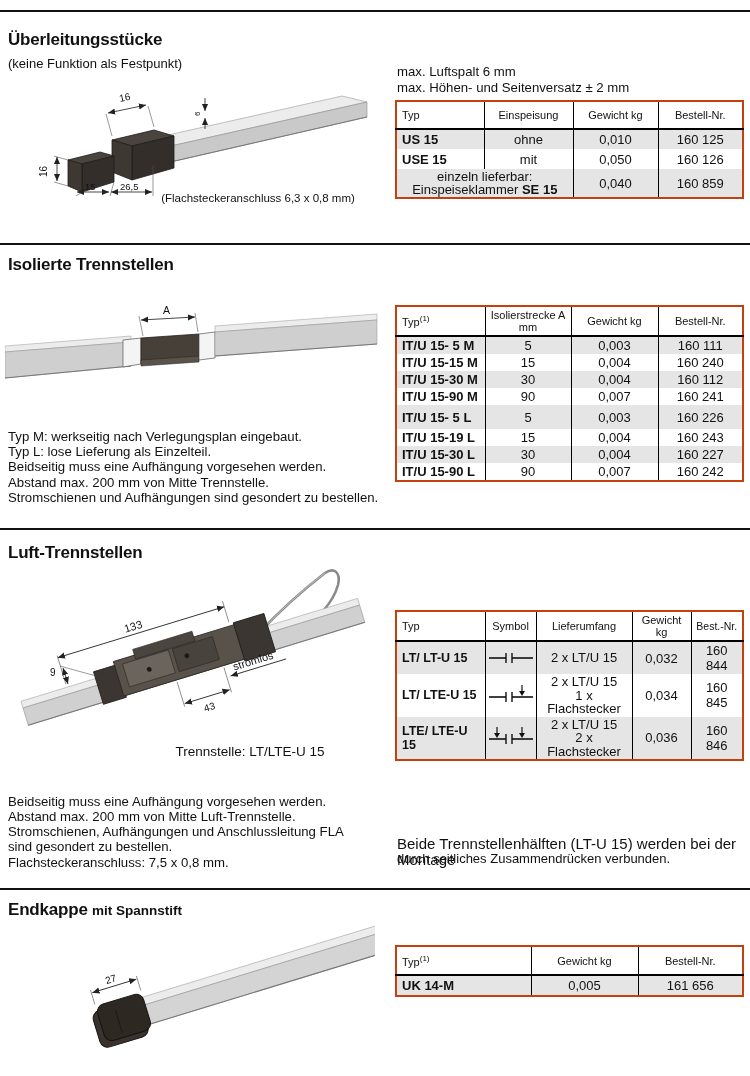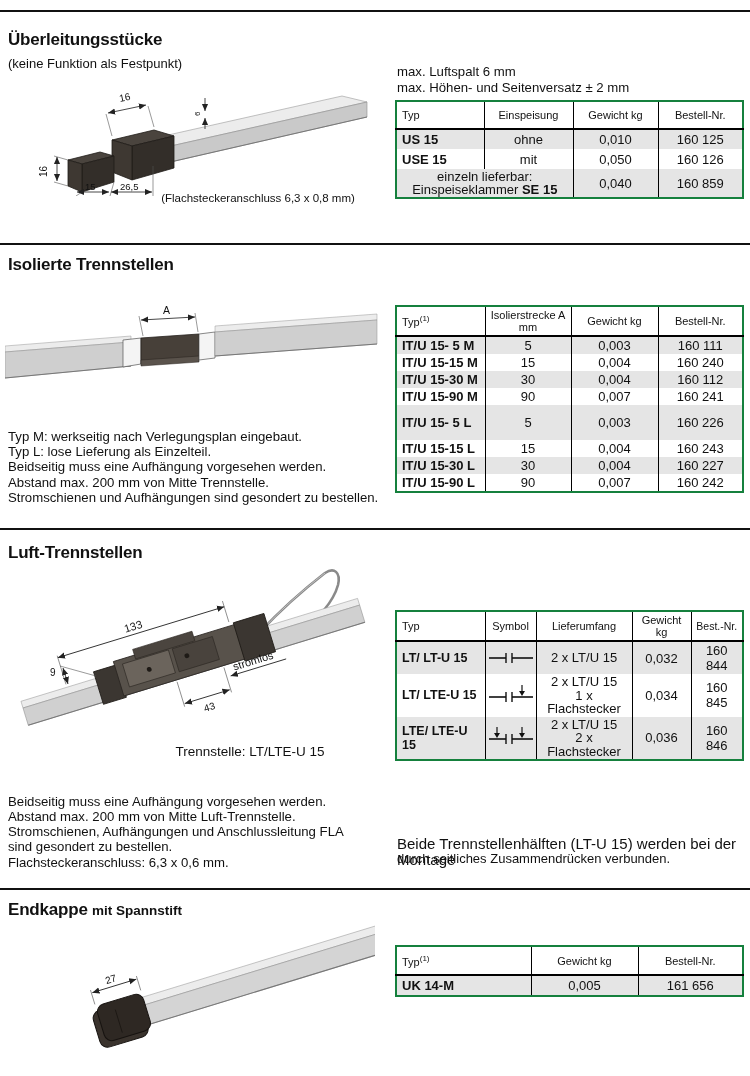--- a/index.html
+++ b/index.html
@@ -7,21 +7,21 @@
     font-family:"Liberation Sans", sans-serif; position:relative; overflow:hidden; }
   .abs { position:absolute; }
   .rule { position:absolute; left:0; width:750px; height:2px; background:#111; }
   .sec-title { font-weight:bold; font-size:17px; letter-spacing:-0.2px; }
   .sec-sub { font-size:13px; }
   .note { font-size:13.2px; line-height:15.6px; }
   .caption { font-size:11.5px; }
   .caption-md { font-size:13.5px; }
 
   table.spec { border-collapse:collapse; table-layout:fixed; background:#fff;
-    border:2px solid #15803d; position:absolute; }
+    border:2px solid #c2410c; position:absolute; }
   table.spec th { font-weight:normal; font-size:11px; border-bottom:2px solid #000;
     text-align:center; vertical-align:middle; padding:2px; }
   table.spec td { font-size:13px; text-align:center; vertical-align:middle; padding:1px 2px; }
   table.spec th + th, table.spec td + td { border-left:1px solid #000; }
   table.spec .typ { text-align:left; font-weight:bold; padding-left:5px; font-size:13px; }
   table.spec th.typ-h { text-align:left; padding-left:5px; font-weight:normal; }
   tr.stripe { background:#e5e5e5; }
   .two-line { font-size:12.5px; line-height:13.5px; }
   .small-cell { font-size:12.5px; line-height:13px; text-align:left; padding-left:5px; }
   .small-cell .b { font-weight:bold; }
@@ -187,28 +187,28 @@
         <td>30</td>
         <td>0,004</td>
         <td>160 112</td>
       </tr>
   <tr style="height:17px">
         <td class="typ">IT/U 15-90 M</td>
         <td>90</td>
         <td>0,007</td>
         <td>160 241</td>
       </tr>
-  <tr class="stripe" style="height:35px">
+  <tr class="stripe" style="height:24px">
         <td class="typ">IT/U 15-  5 L</td>
         <td>5</td>
         <td>0,003</td>
         <td>160 226</td>
       </tr>
   <tr style="height:17px">
-        <td class="typ">IT/U 15-15 L</td>
+        <td class="typ">IT/U 15-19 L</td>
         <td>15</td>
         <td>0,004</td>
         <td>160 243</td>
       </tr>
   <tr class="stripe" style="height:17px">
         <td class="typ">IT/U 15-30 L</td>
         <td>30</td>
         <td>0,004</td>
         <td>160 227</td>
       </tr>
@@ -344,21 +344,21 @@
     <td>0,036</td>
     <td>160 846</td>
   </tr>
 </tbody>
   </table>
 
 <div class="abs note" style="left:8px; top:794px;">Beidseitig muss eine Aufhängung vorgesehen werden.</div>
 <div class="abs note" style="left:8px; top:809px;">Abstand max. 200 mm von Mitte Luft-Trennstelle.</div>
 <div class="abs note" style="left:8px; top:824px;">Stromschienen, Aufhängungen und Anschlussleitung FLA</div>
 <div class="abs note" style="left:8px; top:839px;">sind gesondert zu bestellen.</div>
-<div class="abs note" style="left:8px; top:855px;">Flachsteckeranschluss: 6,3 x 0,6 mm.</div>
+<div class="abs note" style="left:8px; top:855px;">Flachsteckeranschluss: 7,5 x 0,8 mm.</div>
 
 <div class="abs note" style="left:397px; top:836px; font-size:15px;">Beide Trennstellenhälften (LT-U 15) werden bei der Montage</div>
 <div class="abs note" style="left:397px; top:851px; font-size:13px;">durch seitliches Zusammendrücken verbunden.</div>
 
 <div class="rule" style="top:888px;"></div>
 <div class="abs" style="left:8px; top:900px;">
   <span class="sec-title">Endkappe</span>
   <span style="font-weight:bold; font-size:13.5px;">mit Spannstift</span>
 </div>
 

